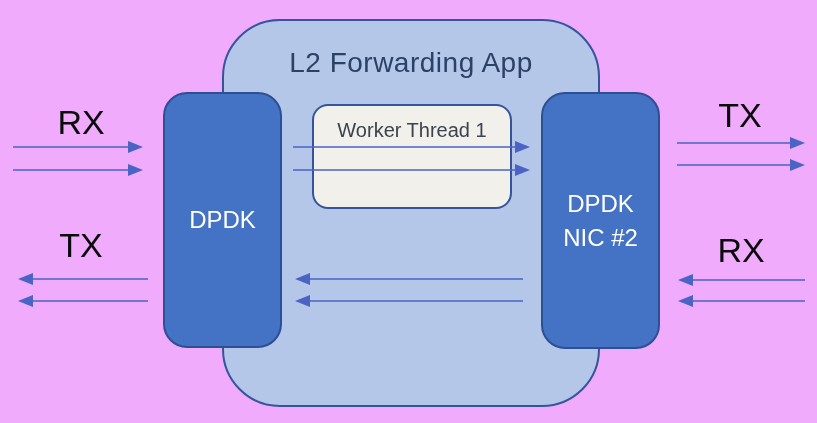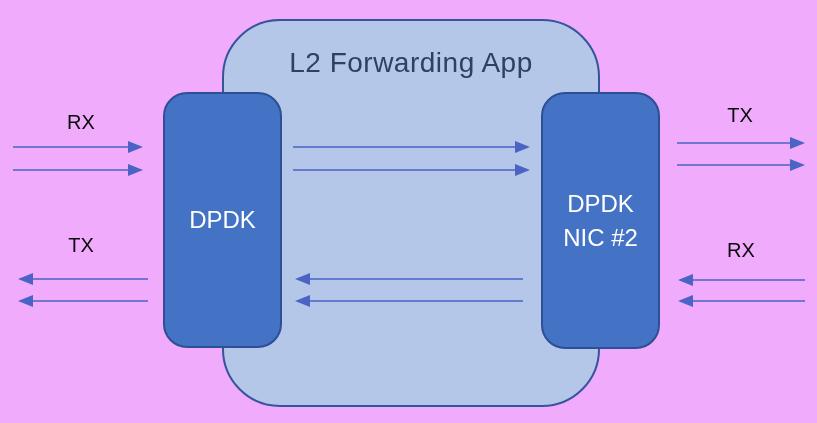--- a/index.html
+++ b/index.html
@@ -66,21 +66,21 @@
     padding-top: 11px;
     color: var(--worker-text, #3c424e);
     z-index: 2;
   }
   .worker1 { top: 104px; height: 105px; }
   .worker2 { top: 236px; height: 108px; }
   .flow-label {
     position: absolute;
     width: 64px;
     text-align: center;
-    font-size: 20px;
+    font-size: 34px;
     line-height: 36px;
     color: var(--label-text, #0b0b0b);
     z-index: 3;
   }
   .label-rx-left  { left: 49px;  top: 104px; }
   .label-tx-left  { left: 49px;  top: 227px; }
   .label-tx-right { left: 708px; top: 97px;  }
   .label-rx-right { left: 709px; top: 232px; }
   svg.arrows {
     position: absolute;
@@ -100,20 +100,23 @@
 
   <div class="nic nic1">
     <div>DPDK</div>
   </div>
 
   <div class="nic nic2">
     <div>DPDK</div>
     <div>NIC #2</div>
   </div>
 
+  <div class="worker worker1">
+    <span>Worker Thread 1</span>
+  </div>
 
 
   <div class="flow-label label-rx-left">RX</div>
 
   <div class="flow-label label-tx-left">TX</div>
 
   <div class="flow-label label-tx-right">TX</div>
 
   <div class="flow-label label-rx-right">RX</div>
 

